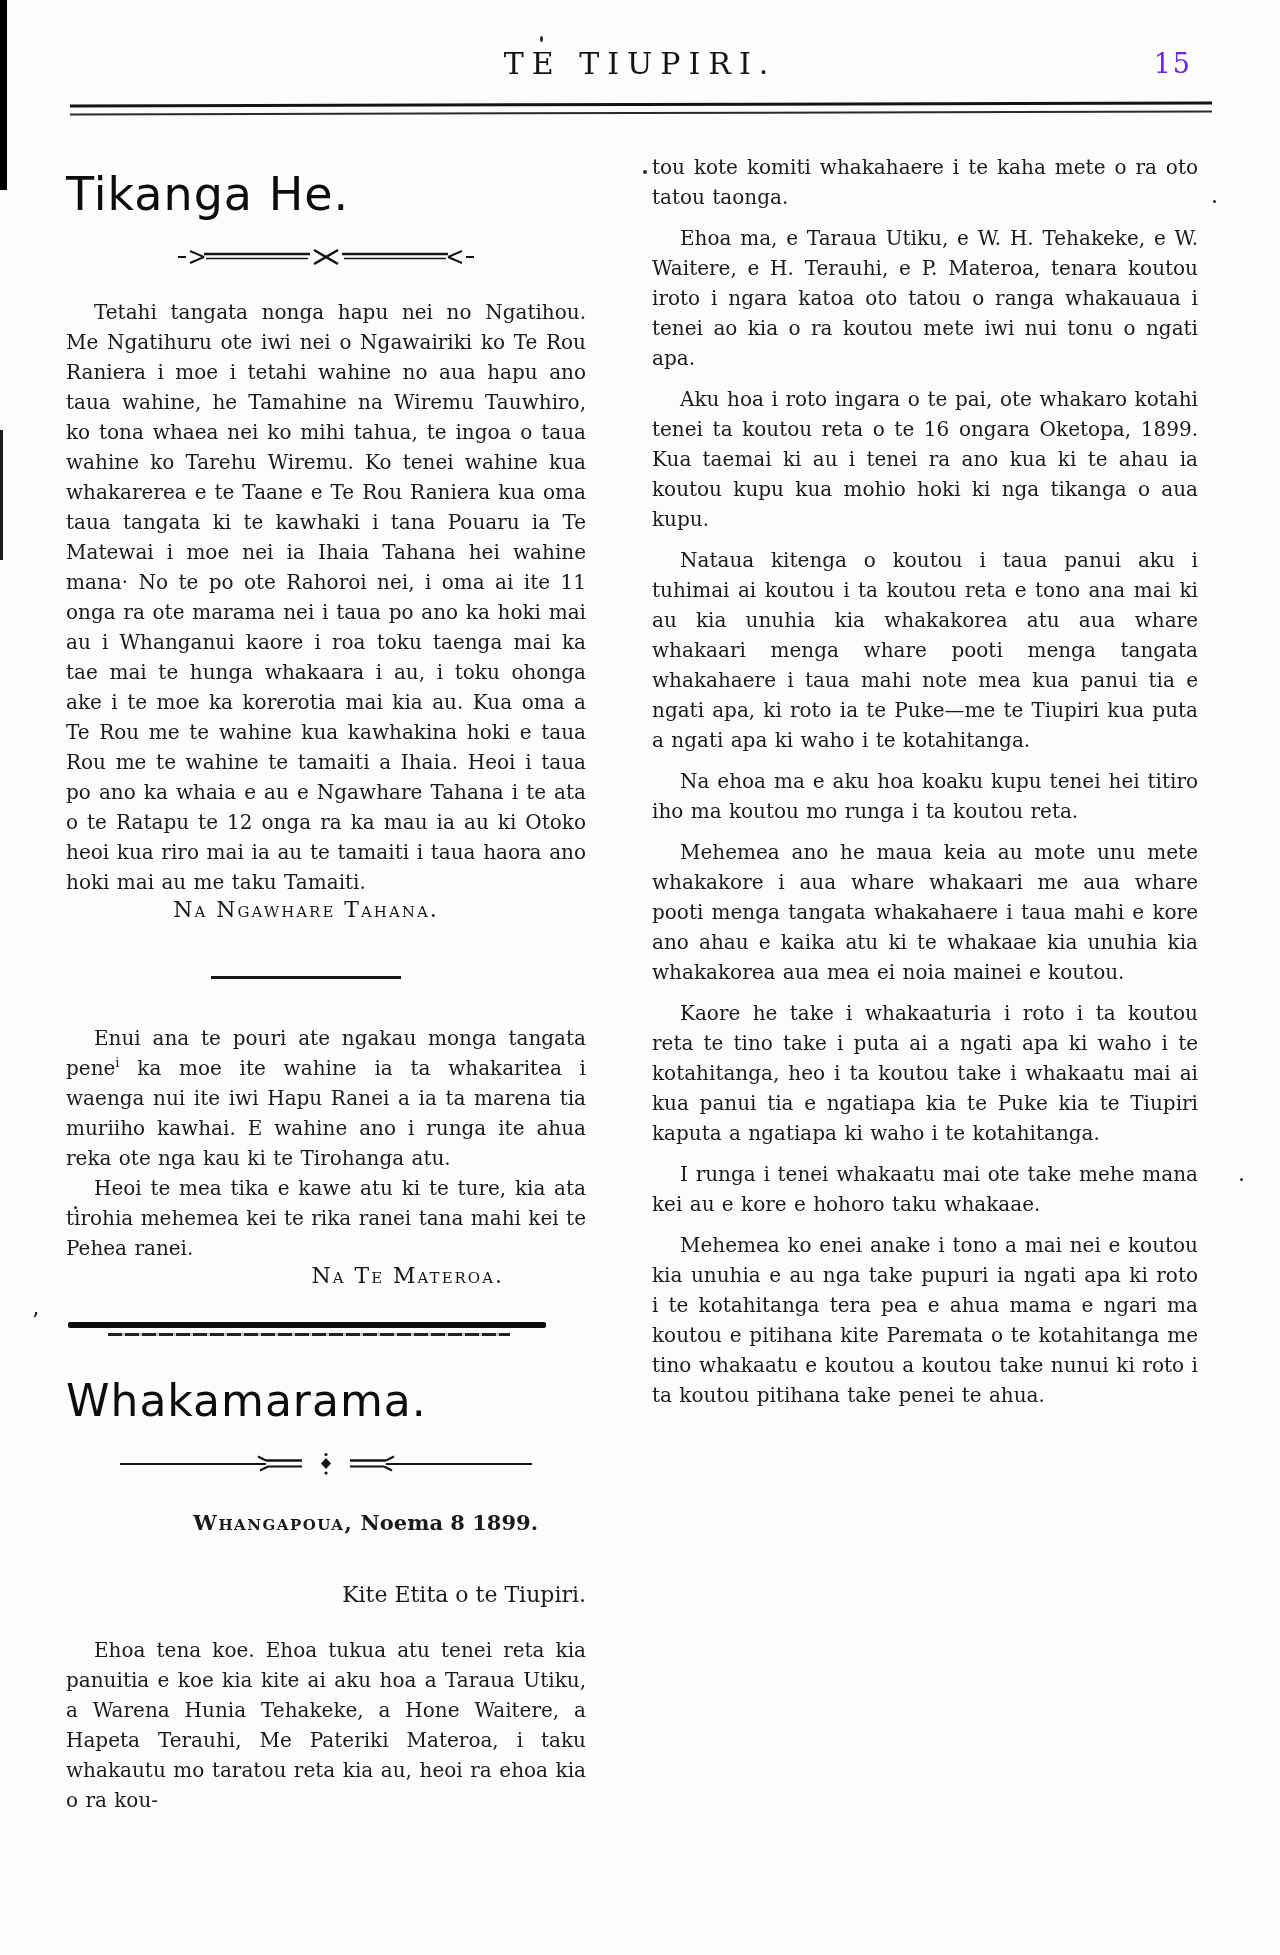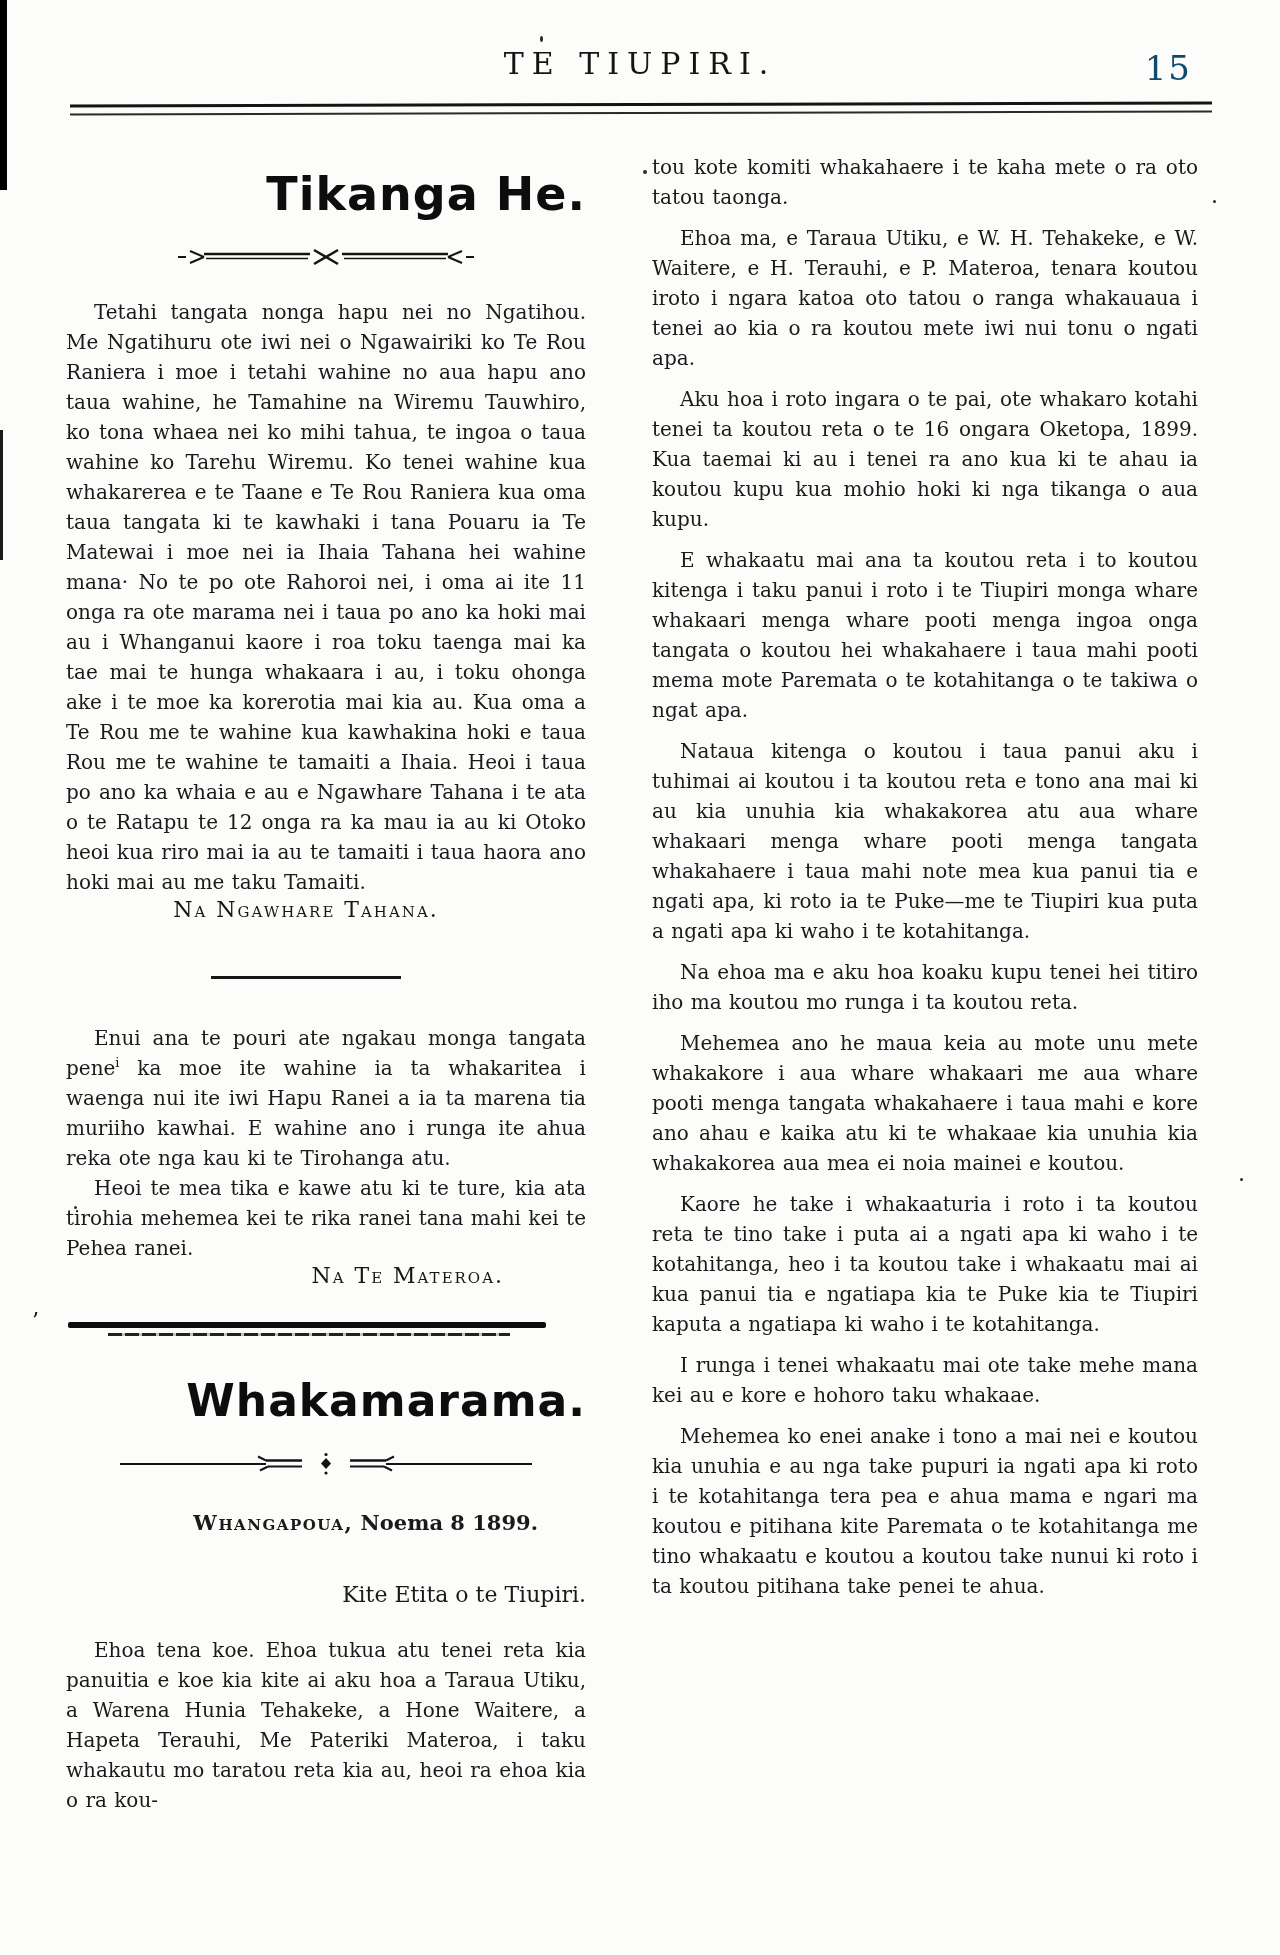--- a/index.html
+++ b/index.html
@@ -9,41 +9,41 @@
     background:#fcfcfa;
     font-family:"DejaVu Serif", serif;
     color:#1a1a1a;
   }
   
   .masthead{
     position:absolute;top:46px;left:0;width:100%;
     text-align:center;font-size:30px;letter-spacing:8px;color:#141414;
   }
   .pageno{
-    position:absolute;top:48px;right:88px;font-size:34px;letter-spacing:2px;color:#0c4a6e;
+    position:absolute;top:48px;right:88px;font-size:27px;letter-spacing:2px;color:#6d28d9;
   }
   .masthead-rule{
     position:absolute;top:103px;left:70px;width:1142px;height:6px;
     border-top:3px solid #141414;border-bottom:2px solid #2a2a2a;
     transform:rotate(-0.15deg);
   }
   
   .col-left{position:absolute;left:66px;top:168px;width:520px;}
   .col-right{position:absolute;left:652px;top:152px;width:546px;}
   p.body{
     font-size:20px;line-height:30px;text-align:justify;margin:0;
     word-spacing:1px;
   }
   p.indent{text-indent:28px;}
   .col-right p.body{margin-top:11px;}
   .col-right p.body:first-child{margin-top:0;}
   
   h1.art-title,h2.art-title{
-    font-family:"DejaVu Sans", sans-serif;font-weight:bold;color:#0d0d0d;
-    text-align:right;margin:0;line-height:1.15;letter-spacing:1px;
+    font-family:"DejaVu Sans", sans-serif;font-weight:normal;color:#0d0d0d;
+    text-align:left;margin:0;line-height:1.15;letter-spacing:1px;
   }
   h1.art-title{font-size:46px;}
   h2.art-title{font-size:44px;margin-top:36px;}
   
   .divider{display:block;margin:22px auto 0;}
   .divider2{display:block;margin:26px auto 0;}
   .short-rule{margin:54px 0 0 145px;width:190px;height:0;border-top:3px solid #161616;}
   .heavy-rule{position:relative;margin-top:34px;height:18px;}
   .heavy-rule .bar1{height:6px;background:#0d0d0d;width:478px;margin-left:2px;border-radius:2px;}
   .heavy-rule .bar2{
@@ -150,21 +150,20 @@
     <p class="salutation">Kite Etita o te Tiupiri.</p>
 
     <p class="body indent" style="margin-top:28px">Ehoa tena koe.  Ehoa tukua atu tenei reta kia panuitia e koe kia kite ai aku hoa a Taraua Utiku, a Warena Hunia Tehakeke, a Hone Waitere, a Hapeta Terauhi, Me Pateriki Materoa, i taku whakautu mo taratou reta kia au, heoi ra ehoa kia o ra kou-</p>
 
   </div>
 
   <div class="col-right">
     <p class="body">tou kote komiti whakahaere i te kaha mete o ra oto tatou taonga.</p>
     <p class="body indent">Ehoa ma, e Taraua Utiku, e W. H. Tehakeke, e W. Waitere, e H. Terauhi, e P. Materoa, tenara koutou iroto i ngara katoa oto tatou o ranga whakauaua i tenei ao kia o ra koutou mete iwi nui tonu o ngati apa.</p>
     <p class="body indent">Aku hoa i roto ingara o te pai, ote whakaro kotahi tenei ta koutou reta o te 16 ongara Oketopa, 1899. Kua taemai ki au i tenei ra ano kua ki te ahau ia koutou kupu kua mohio hoki ki nga tikanga o aua kupu.</p>
-    <p class="body indent">E whakaatu mai ana ta koutou reta i to koutou kitenga i taku panui i roto i te Tiupiri monga whare whakaari menga whare pooti menga ingoa onga tangata o koutou hei whakahaere i taua mahi pooti mema mote Paremata o te kotahitanga o te takiwa o ngat apa.</p>
     <p class="body indent">Nataua kitenga o koutou i taua panui aku i tuhimai ai koutou i ta koutou reta e tono ana mai ki au kia unuhia kia whakakorea atu aua whare whakaari menga whare pooti menga tangata whakahaere i taua mahi note mea kua panui tia e ngati apa, ki roto ia te Puke—me te Tiupiri kua puta a ngati apa ki waho i te kotahitanga.</p>
     <p class="body indent">Na ehoa ma e aku hoa koaku kupu tenei hei titiro iho ma koutou mo runga i ta koutou reta.</p>
     <p class="body indent">Mehemea ano he maua keia au mote unu mete whakakore i aua whare whakaari me aua whare pooti menga tangata whakahaere i taua mahi e kore ano ahau e kaika atu ki te whakaae kia unuhia kia whakakorea aua mea ei noia mainei e koutou.</p>
     <p class="body indent">Kaore he take i whakaaturia i roto i ta koutou reta te tino take i puta ai a ngati apa ki waho i te kotahitanga, heo i ta koutou take i whakaatu mai ai kua panui tia e ngatiapa kia te Puke kia te Tiupiri kaputa a ngatiapa ki waho i te kotahitanga.</p>
     <p class="body indent">I runga i tenei whakaatu mai ote take mehe mana kei au e kore e hohoro taku whakaae.</p>
     <p class="body indent">Mehemea ko enei anake i tono a mai nei e koutou kia unuhia e au nga take pupuri ia ngati apa ki roto i te kotahitanga tera pea e ahua mama e ngari ma koutou e pitihana kite Paremata o te kotahitanga me tino whakaatu e koutou a koutou take nunui ki roto i ta koutou pitihana take penei te ahua.</p>
   </div>
 
 </div>
 

